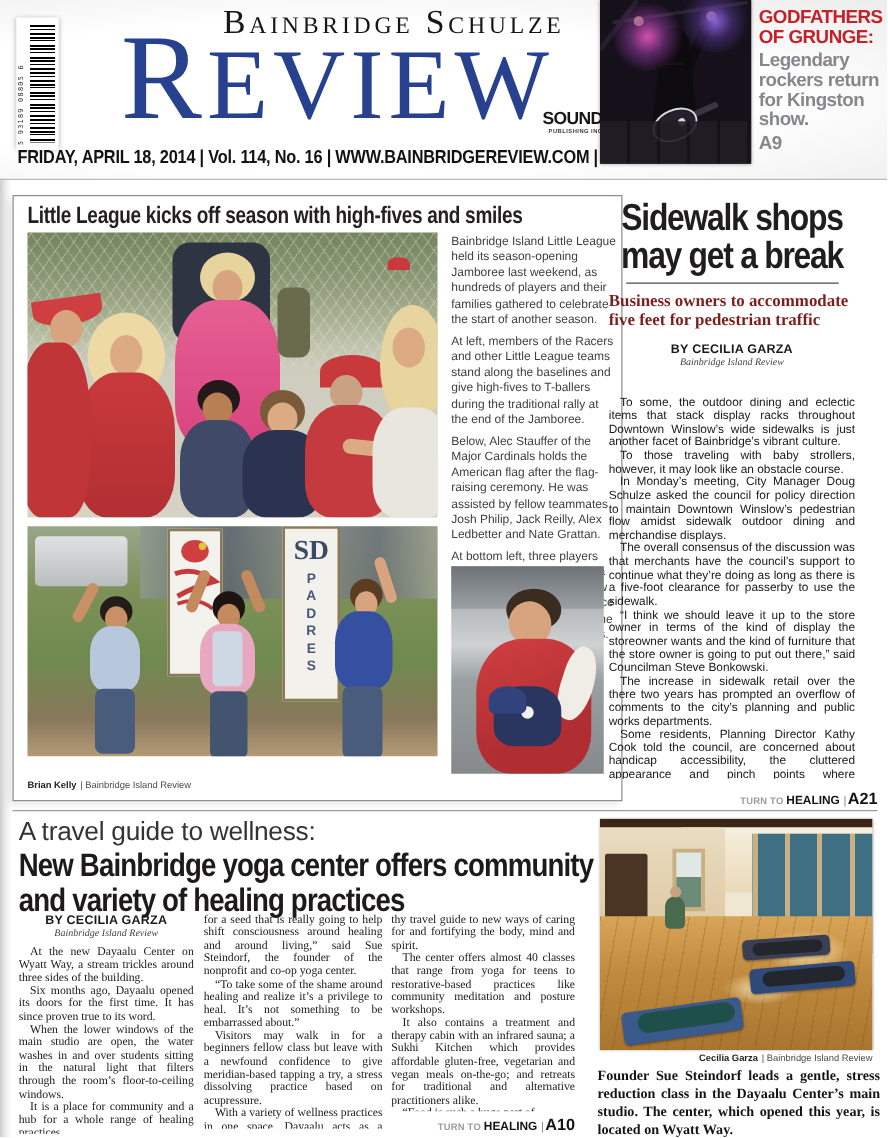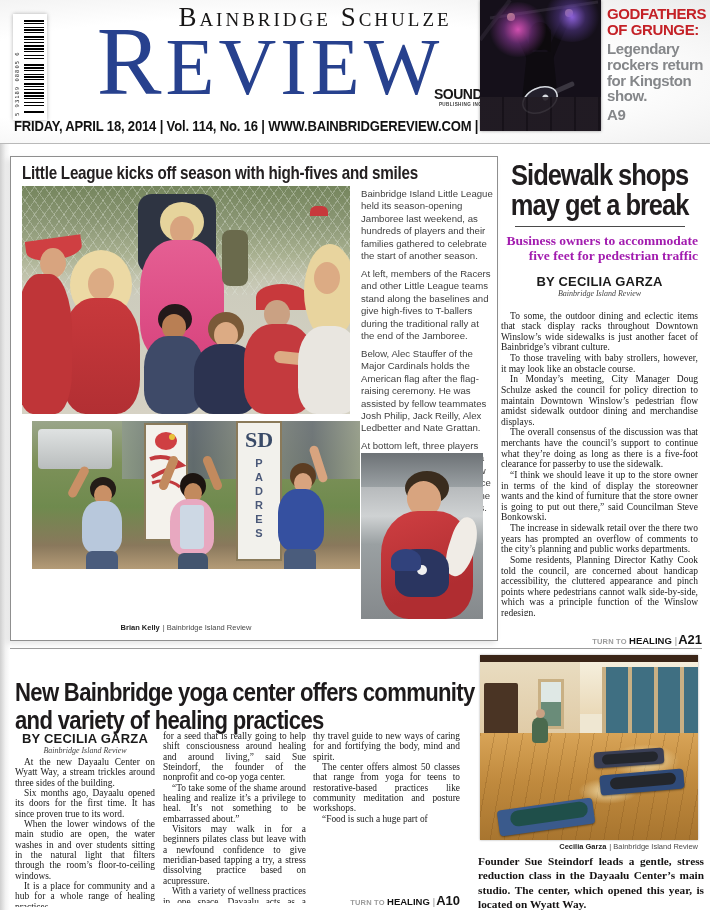--- a/index.html
+++ b/index.html
@@ -51,50 +51,50 @@
   .feature-box { position:absolute; left:10px; top:156px; width:488px; height:485px;
       background:#fff; border:1px solid #8f8f8f; box-shadow:-3px 3px 6px rgba(0,0,0,.10); }
   .ll-headline { position:absolute; left:11px; top:5px; width:560px; white-space:nowrap;
       transform:scaleX(.8); transform-origin:left top;
       font-size:19px; font-weight:bold; letter-spacing:-.3px; color:#242021; }
   .ll-photo-main { position:absolute; left:11px; top:29px; width:328px; height:228px; overflow:hidden;
       background:linear-gradient(180deg,#75855d 0%,#8b9775 16%,#a8b090 30%,#c2c4ae 40%,#cdccbd 48%,#d6d2c4 100%); }
   .fence { position:absolute; left:0; top:0; width:100%; height:48%;
       background:repeating-linear-gradient(55deg,rgba(225,230,220,.30) 0 1px,transparent 1px 8px),
                  repeating-linear-gradient(-55deg,rgba(225,230,220,.30) 0 1px,transparent 1px 8px); }
-  .ll-photo-bottom { position:absolute; left:21px; top:264px; width:328px; height:148px; overflow:hidden;
+  .ll-photo-bottom { position:absolute; left:11px; top:264px; width:328px; height:184px; overflow:hidden;
       background:linear-gradient(180deg,#9aa58a 0%,#7d9159 28%,#6f8a4e 58%,#89785c 84%,#b49b77 100%); }
-  .ll-credit { position:absolute; left:11px; top:466px; width:328px; text-align:center; }
+  .ll-credit { position:absolute; left:11px; top:466px; width:328px; text-align:left; }
   .ll-caption { position:absolute; left:350px; top:31px; width:132px;
       font-size:9.6px; line-height:1.3; color:#3f3f3f; }
   .ll-caption p { margin:0 0 5px; }
   .ll-photo-small { position:absolute; left:350px; top:296px; width:122px; height:166px; overflow:hidden;
       background:linear-gradient(180deg,#8f9496 0%,#b9bcbe 22%,#cfd2d3 38%,#9aa0a2 55%,#85898c 100%); }
 
   
   .sh { position:absolute; }
   .round { border-radius:50%; }
   .soft { border-radius:40% 40% 30% 30%; }
 
   
   .credit { font-size:7.5px; color:#4a4a4a; }
   .credit .cb { font-weight:bold; color:#222; }
   .credit .cr { margin-left:3px; }
 
   
-  .sidewalk { position:absolute; left:501px; top:157px; width:197px; }
+  .sidewalk { position:absolute; left:487px; top:157px; width:197px; }
   .sw-head { width:232px; transform:scaleX(.85); transform-origin:left top; text-align:center;
       font-size:30px; line-height:.99; font-weight:bold; letter-spacing:-1.2px; color:#201d1e; margin-top:3px; }
   .sw-rule { width:170px; height:1px; background:#4a4a4a; margin:7px auto 6px; }
-  .sw-sub { text-align:right; font-family:"Liberation Serif",serif; font-weight:bold;
-      font-size:13.5px; line-height:1.12; color:#a21caf; margin-bottom:10px; }
+  .sw-sub { text-align:left; font-family:"Liberation Serif",serif; font-weight:bold;
+      font-size:13.5px; line-height:1.12; color:#7f1d1d; margin-bottom:10px; }
   .byline { text-align:center; }
-  .by-name { font-size:13px; font-weight:bold; letter-spacing:.2px; color:#1a1a1a;text-align:center; }
+  .by-name { font-size:10px; font-weight:bold; letter-spacing:.2px; color:#1a1a1a;text-align:center; }
   .by-org { font-family:"Liberation Serif",serif; font-style:italic; font-size:8px; color:#444; }
-  .sw-body { margin-top:13px; font-family:Liberation Serif, serif; font-size:9.5px; line-height:1.12;
+  .sw-body { margin-top:24px; font-family:Liberation Sans, sans-serif; font-size:9.5px; line-height:1.12;
       text-align:justify; color:#181818; max-height:305px; overflow:hidden; }
   .sw-body p { text-indent:9px; margin:0; }
   .sw-jump { position:absolute; left:505px; top:630px; width:197px; text-align:right; }
   .jp-pre { font-size:7.5px; font-weight:bold; color:#9b9b9b; letter-spacing:.2px; }
   .jp-word { font-size:9.5px; font-weight:bold; color:#141414; }
   .jp-sep { font-size:9px; color:#8a8a8a; margin:0 1px 0 3px; }
   .jp-page { font-size:13px; font-weight:bold; color:#141414; }
 
   .rule-mid { position:absolute; left:10px; top:648px; width:692px; height:1px; background:#9c9c9c; }
 
@@ -304,40 +304,42 @@
         <p>The increase in sidewalk retail over the there two years has prompted an overflow of comments to the city’s planning and public works departments.</p>
         <p>Some residents, Planning Director Kathy Cook told the council, are concerned about handicap accessibility, the cluttered appearance and pinch points where pedestrians cannot walk side-by-side, which was a principle function of the Winslow redesign.</p>
       </div>
   </div>
   <div class="sw-jump">
     <span class="jp-pre">TURN TO </span><span class="jp-word">HEALING</span><span class="jp-sep">|</span><span class="jp-page">A21</span>
   </div>
 
   <div class="rule-mid"></div>
 
+  <div class="yoga-kicker">A travel guide to wellness:</div>
   <h2 class="yoga-headline">New Bainbridge yoga center offers community and variety of healing practices</h2>
   <div class="yoga-byline byline">
     <div class="by-name">BY CECILIA GARZA</div>
     <div class="by-org">Bainbridge Island Review</div>
   </div>
   <div class="ycol ycol1">
       <p>At the new Dayaalu Center on Wyatt Way, a stream trickles around three sides of the building.</p>
       <p>Six months ago, Dayaalu opened its doors for the first time. It has since proven true to its word.</p>
       <p>When the lower windows of the main studio are open, the water washes in and over students sitting in the natural light that filters through the room’s floor-to-ceiling windows.</p>
       <p>It is a place for community and a hub for a whole range of healing practices.</p>
     </div>
   <div class="ycol ycol2 cont">
       <p>for a seed that is really going to help shift consciousness around healing and around living,” said Sue Steindorf, the founder of the nonprofit and co-op yoga center.</p>
       <p>“To take some of the shame around healing and realize it’s a privilege to heal. It’s not something to be embarrassed about.”</p>
-      <p>Visitors may walk in for a beginners pilates class but leave with a newfound confidence to give meridian-based tapping a try, a stress dissolving practice based on acupressure.</p>
+      <p>Visitors may walk in for a beginners fellow class but leave with a newfound confidence to give meridian-based tapping a try, a stress dissolving practice based on acupressure.</p>
       <p>With a variety of wellness practices in one space, Dayaalu acts as a trustwor-</p>
     </div>
   <div class="ycol ycol3 cont">
       <p>thy travel guide to new ways of caring for and fortifying the body, mind and spirit.</p>
-      <p>The center offers almost 50 classes that range from yoga for teens to restorative-based practices like community meditation and posture workshops.</p>
+      <p>The center offers almost 40 classes that range from yoga for teens to restorative-based practices like community meditation and posture workshops.</p>
+      <p>It also contains a treatment and therapy cabin with an infrared sauna; a Sukhi Kitchen which provides affordable gluten-free, vegetarian and vegan meals on-the-go; and retreats for traditional and alternative practitioners alike.</p>
       <p>“Food is such a huge part of</p>
     </div>
   <div class="yoga-jump">
     <span class="jp-pre">TURN TO </span><span class="jp-word">HEALING</span><span class="jp-sep">|</span><span class="jp-page">A10</span>
   </div>
 
   <div class="yoga-photo">
     <div class="yp-topband"></div>
     <div class="yp-ceil"></div>
     <div class="yp-wallL"></div>

